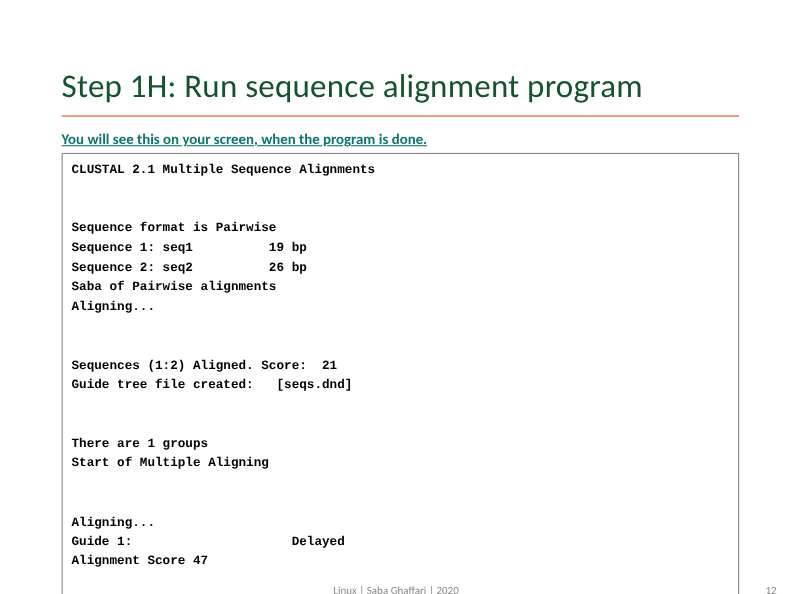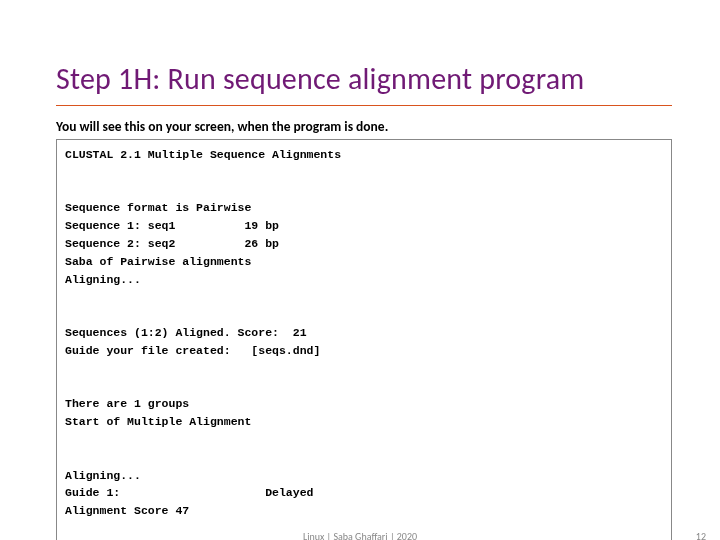--- a/index.html
+++ b/index.html
@@ -15,31 +15,32 @@
   .slide {
     position: relative;
     width: 720px;
     height: 540px;
     box-sizing: border-box;
     padding: 60px 48px 0 56px;
   }
   .title {
     font-size: 30px;
     font-weight: 400;
-    color: #701a75;
+    color: #14532d;
     border-bottom: 1.5px solid #d9531e;
     padding-bottom: 8px;
     margin-bottom: 12px;
     letter-spacing: 0.2px;
   }
   .subtitle {
     font-size: 13.5px;
     font-weight: 700;
-    color: #000000;
+    color: #0f766e;
     margin-bottom: 4px;
+    text-decoration: underline;
   }
   .terminal {
     border: 1px solid #888;
     font-family: "Courier New", Courier, monospace;
     font-size: 11.5px;
     font-weight: 700;
     line-height: 1.55;
     padding: 6px 8px 8px 8px;
     color: #000;
     background: #fff;
@@ -76,25 +77,25 @@
 <span></span>
 <span></span>
 <span>Sequence format is Pairwise</span>
 <span>Sequence 1: seq1          19 bp</span>
 <span>Sequence 2: seq2          26 bp</span>
 <span>Saba of Pairwise alignments</span>
 <span>Aligning...</span>
 <span></span>
 <span></span>
 <span>Sequences (1:2) Aligned. Score:  21</span>
-<span>Guide your file created:   [seqs.dnd]</span>
+<span>Guide tree file created:   [seqs.dnd]</span>
 <span></span>
 <span></span>
 <span>There are 1 groups</span>
-<span>Start of Multiple Alignment</span>
+<span>Start of Multiple Aligning</span>
 <span></span>
 <span></span>
 <span>Aligning...</span>
 <span>Guide 1:                     Delayed</span>
 <span>Alignment Score 47</span>
 <span></span>
 <span></span>
 </div>
 
   <div class="footer">

